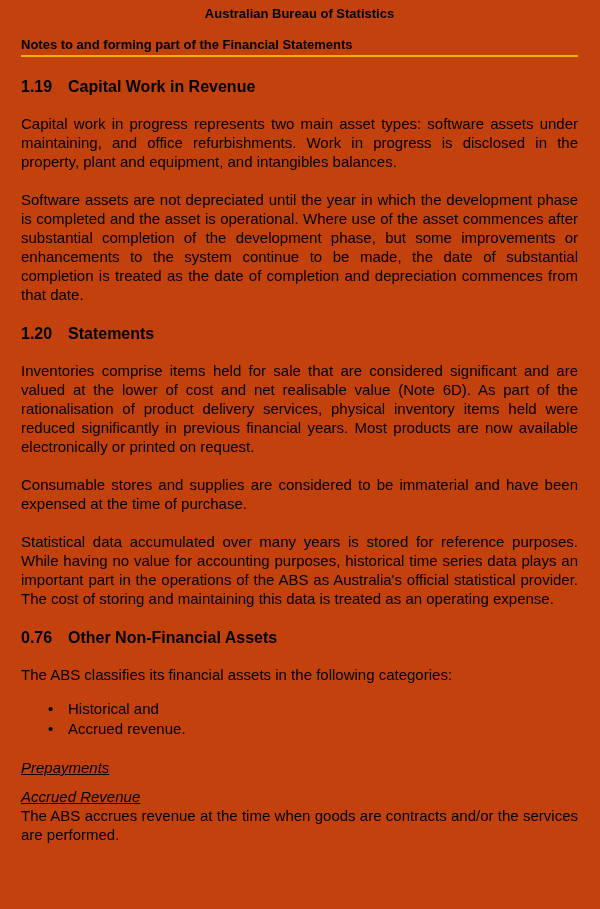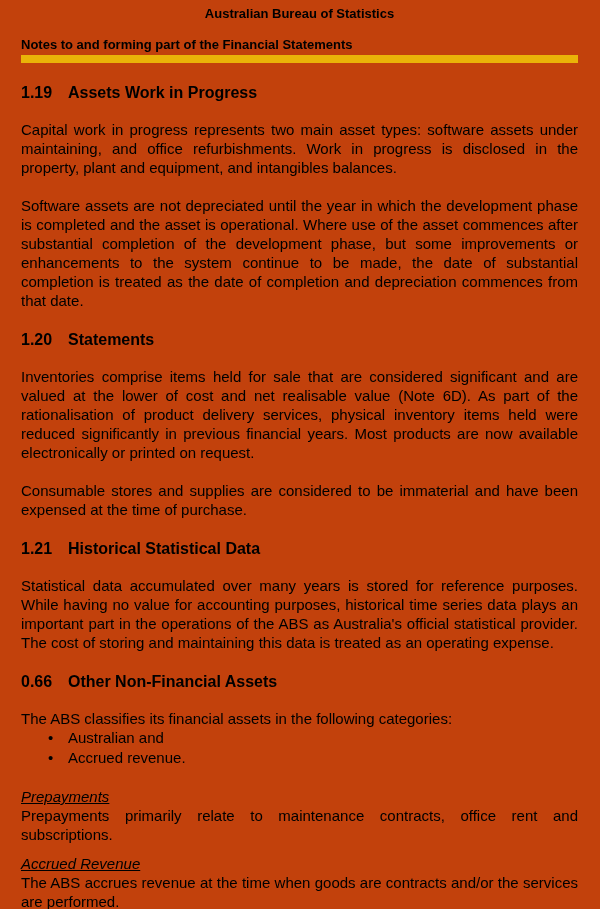--- a/index.html
+++ b/index.html
@@ -24,40 +24,40 @@
     font-size: 13px;
     line-height: 15px;
     margin: 0;
   }
   .doc-subtitle {
     font-weight: bold;
     font-size: 13px;
     line-height: 15px;
     margin-top: 16px;
     padding-bottom: 3px;
-    border-bottom: 8px solid #eab308;
+    border-bottom: 2px solid #eab308;
   }
   .section-heading {
     font-size: 16px;
     font-weight: bold;
     line-height: 19px;
     margin: 20px 0 18px 0;
   }
   .sec-num {
     display: inline-block;
     width: 47px;
   }
   .body-text {
     font-size: 15px;
     line-height: 19px;
     text-align: justify;
     margin: 0 0 19px 0;
   }
   .intro-text {
-    margin-bottom: 0;
+    margin-bottom: 15px;
   }
   .bullet-list {
     list-style: none;
     margin: 0 0 19px 0;
     padding: 0;
   }
   .bullet-item {
     position: relative;
     font-size: 15px;
     line-height: 20px;
@@ -87,61 +87,57 @@
 <body>
 
 <div class="page">
 
   <div class="doc-title">Australian Bureau of Statistics</div>
 
   <div class="doc-subtitle">Notes to and forming part of the Financial Statements</div>
 
   <div class="section">
     <h2 class="section-heading">
-      <span class="sec-num">1.19</span><span class="sec-title">Assets Work in Progress</span>
+      <span class="sec-num">1.19</span><span class="sec-title">Capital Work in Revenue</span>
     </h2>
     <p class="body-text">Capital work in progress represents two main asset types: software assets under maintaining, and office refurbishments. Work in progress is disclosed in the property, plant and equipment, and intangibles balances.</p>
     <p class="body-text">Software assets are not depreciated until the year in which the development phase is completed and the asset is operational.  Where use of the asset commences after substantial completion of the development phase, but some improvements or enhancements to the system continue to be made, the date of substantial completion is treated as the date of completion and depreciation commences from that date.</p>
   </div>
 
   <div class="section">
     <h2 class="section-heading">
       <span class="sec-num">1.20</span><span class="sec-title">Statements</span>
     </h2>
     <p class="body-text">Inventories comprise items held for sale that are considered significant and are valued at the lower of cost and net realisable value (Note 6D). As part of the rationalisation of product delivery services, physical inventory items held were reduced significantly in previous financial years. Most products are now available electronically or printed on request.</p>
     <p class="body-text">Consumable stores and supplies are considered to be immaterial and have been expensed at the time of purchase.</p>
   </div>
 
   <div class="section">
-    <h2 class="section-heading">
-      <span class="sec-num">1.21</span><span class="sec-title">Historical Statistical Data</span>
-    </h2>
     <p class="body-text">Statistical data accumulated over many years is stored for reference purposes.  While having no value for accounting purposes, historical time series data plays an important part in the operations of the ABS as Australia's official statistical provider. The cost of storing and maintaining this data is treated as an operating expense.</p>
   </div>
 
   <div class="section">
     <h2 class="section-heading">
-      <span class="sec-num">0.66</span><span class="sec-title">Other Non-Financial Assets</span>
+      <span class="sec-num">0.76</span><span class="sec-title">Other Non-Financial Assets</span>
     </h2>
     <p class="body-text intro-text">The ABS classifies its financial assets in the following categories:</p>
 
     <ul class="bullet-list">
       <li class="bullet-item">
         <span class="bullet-dot">•</span>
-        <span>Australian and</span>
+        <span>Historical and</span>
       </li>
       <li class="bullet-item">
         <span class="bullet-dot">•</span>
         <span>Accrued revenue.</span>
       </li>
     </ul>
 
     <div class="subsection">
       <h3 class="subsection-heading">Prepayments</h3>
-      <p class="body-text">Prepayments primarily relate to maintenance contracts, office rent and subscriptions.</p>
     </div>
 
     <div class="subsection">
       <h3 class="subsection-heading">Accrued Revenue</h3>
       <p class="body-text">The ABS accrues revenue at the time when goods are contracts and/or the services are performed.</p>
     </div>
   </div>
 
 </div>
 

